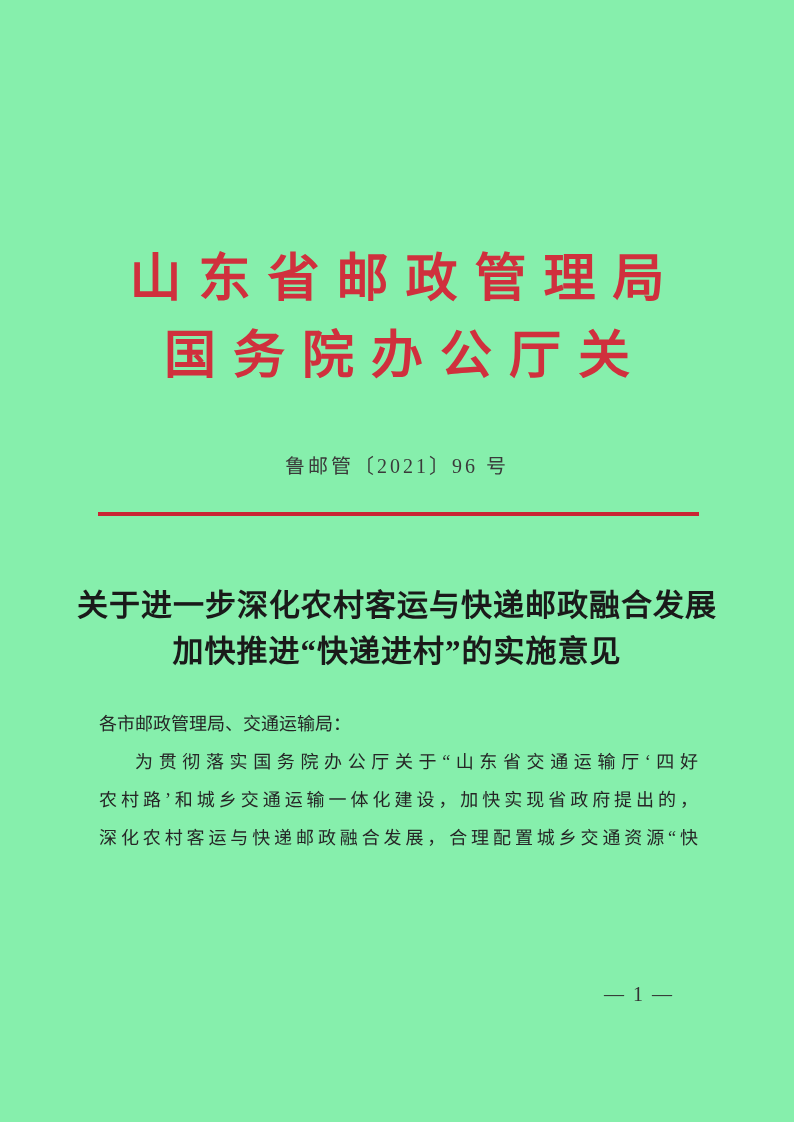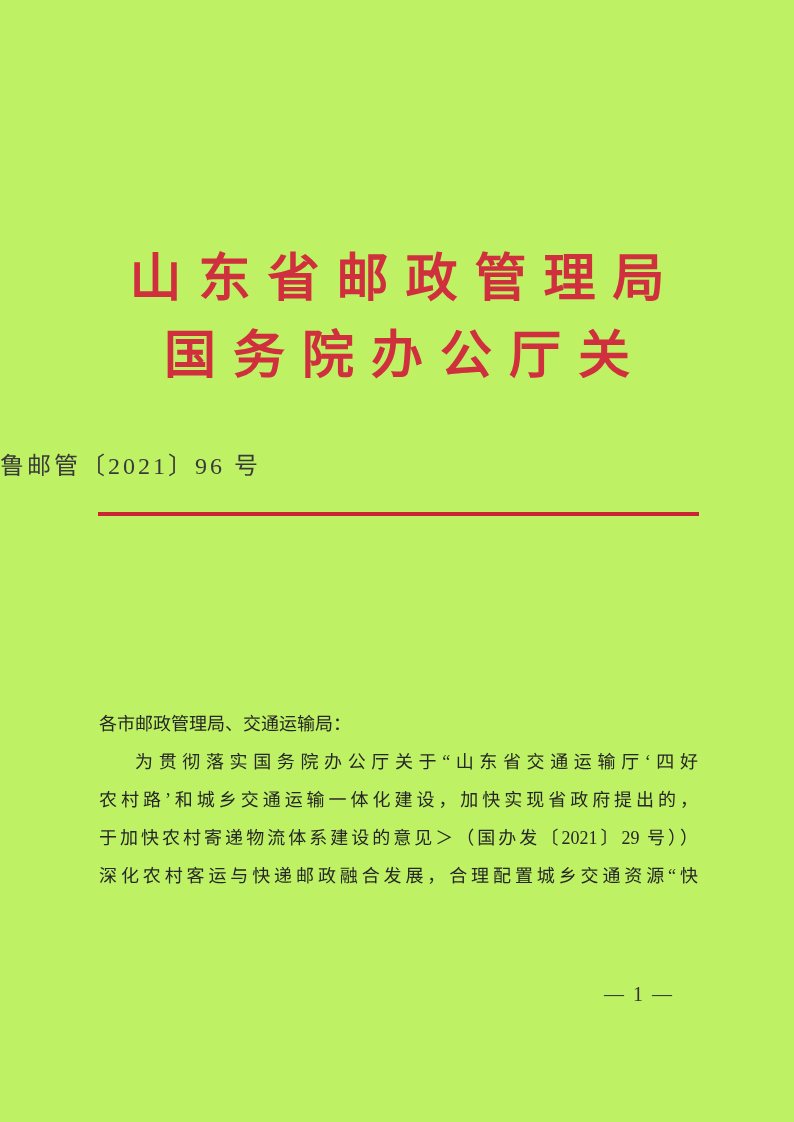--- a/index.html
+++ b/index.html
@@ -5,21 +5,21 @@
   html, body {
     margin: 0;
     padding: 0;
     background: #ffffff;
   }
   .page {
     position: relative;
     width: 794px;
     height: 1122px;
     margin: 0 auto;
-    background: #bef264;
+    background: #86efac;
     overflow: hidden;
     font-family: "Liberation Serif", "DejaVu Serif", serif;
   }
 
   
   .org-header {
     position: absolute;
     top: 240px;
     left: 0;
     width: 100%;
@@ -34,22 +34,22 @@
     text-indent: 17px; 
     white-space: nowrap;
   }
 
   
   .doc-number {
     position: absolute;
     top: 449px;
     left: 0;
     width: 100%;
-    text-align: left;
-    font-size: 24px;
+    text-align: center;
+    font-size: 20px;
     line-height: 34px;
     color: #3a3a3a;
     letter-spacing: 3px;
   }
 
   
   .red-divider {
     position: absolute;
     top: 512px;
     left: 98px;
@@ -116,26 +116,29 @@
 
   <div class="org-header">
     <div class="org-line">山东省邮政管理局</div>
     <div class="org-line">国务院办公厅关</div>
   </div>
 
   <div class="doc-number">鲁邮管〔2021〕96 号</div>
 
   <div class="red-divider"></div>
 
+  <h1 class="doc-title">
+    <span class="title-line">关于进一步深化农村客运与快递邮政融合发展</span>
+    <span class="title-line">加快推进“快递进村”的实施意见</span>
+  </h1>
 
   <div class="doc-body">
     <div class="salutation">各市邮政管理局、交通运输局：</div>
     <div>
       <div class="doc-line first">为贯彻落实国务院办公厅关于“山东省交通运输厅‘四好</div>
       <div class="doc-line">农村路’和城乡交通运输一体化建设，加快实现省政府提出的，</div>
-      <div class="doc-line">于加快农村寄递物流体系建设的意见＞（国办发〔2021〕29 号））</div>
       <div class="doc-line">深化农村客运与快递邮政融合发展，合理配置城乡交通资源“快</div>
     </div>
   </div>
 
   <div class="page-number">— 1 —</div>
 
 </div>
 
 </body></html>

